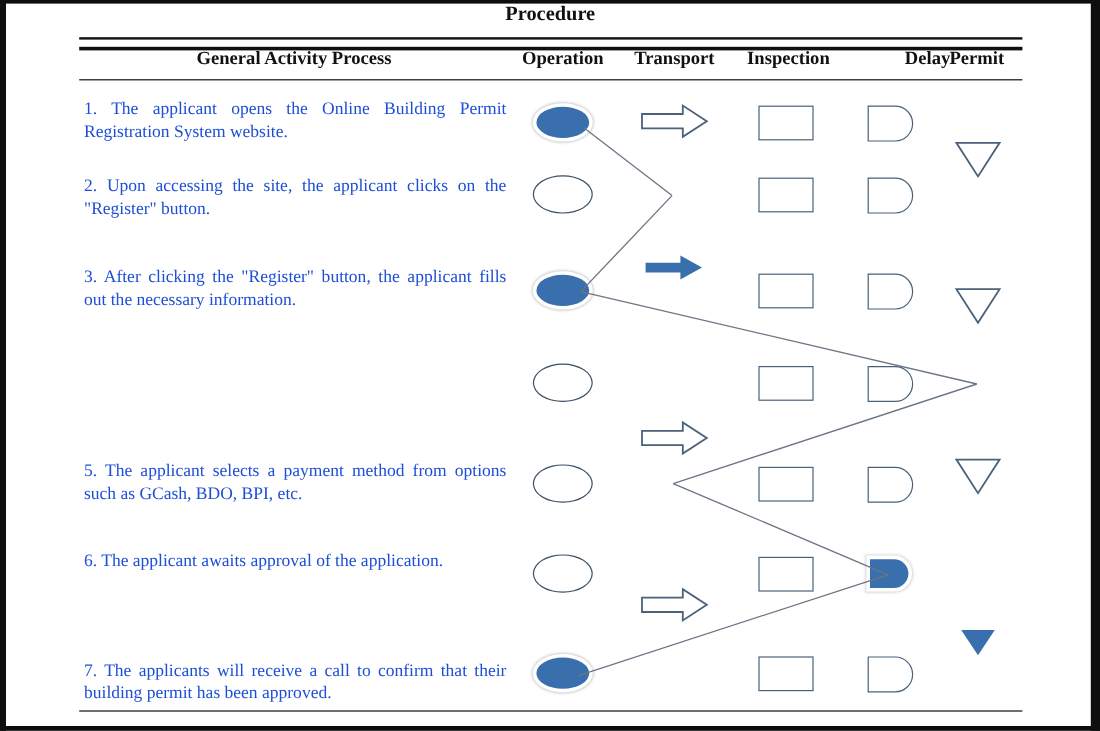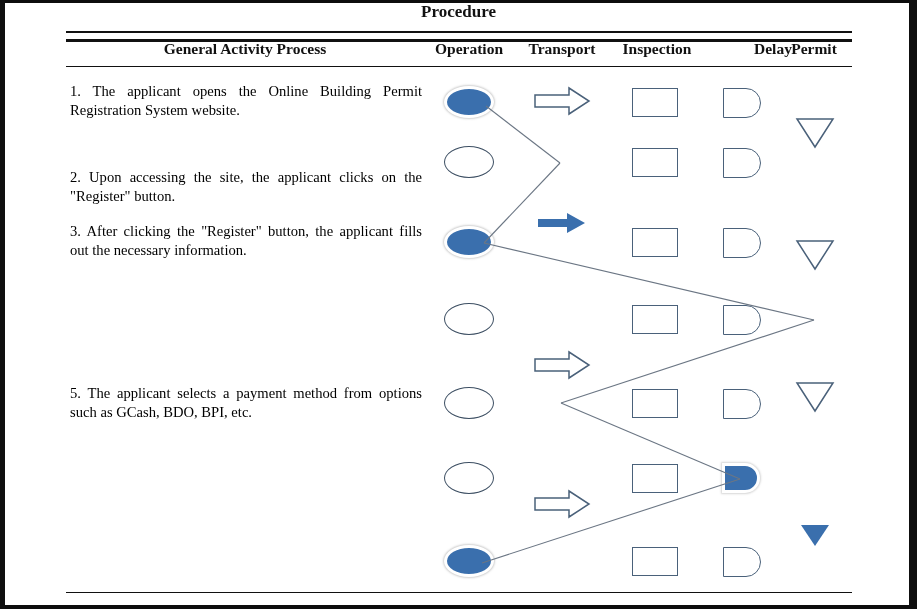--- a/index.html
+++ b/index.html
@@ -59,21 +59,21 @@
   }
 
   .rows{position:absolute;left:0;top:0;width:917px;height:609px;}
 
   .row-text{
     position:absolute;
     left:70px;
     width:352px;
     font-size:14.6px;
     line-height:19px;
-    color:#000000;
+    color:#1d4ed8;
     text-align:justify;
     text-justify:inter-word;
   }
 
   .sym{position:absolute;}
 
   
   .op{
     width:50px;height:32px;border-radius:50%;
     border:1.3px solid #3d4f63;
@@ -151,21 +151,21 @@
         </svg>
     </div>
     <div class="sym insp" style="left:632px;top:88px;"></div>
     <div class="sym delay" style="left:723px;top:88px;"></div>
     <div class="sym storage" style="left:795px;top:87px;">
       <svg width="40" height="32" viewBox="0 0 40 32">
           <path d="M2 2 H38 L20 30 Z" fill="#ffffff" stroke="#4a617a" stroke-width="1.5"></path>
         </svg>
     </div>
 
-    <div class="row-text" style="top:146px;margin-top:22px;">2. Upon accessing the site, the applicant clicks on the "Register" button.</div>
+    <div class="row-text" style="top:146px;">2. Upon accessing the site, the applicant clicks on the "Register" button.</div>
     <div class="sym op" style="left:444px;top:146px;"></div>
     <div class="sym transport" style="left:533px;top:146px;">
       <svg width="58" height="30" viewBox="0 0 58 30">
         <path d="M2 9 H36 V2 L56 15 L36 28 V21 H2 Z" fill="#ffffff" stroke="#ffffff" stroke-width="3"></path>
         <path d="M5 11 H34 V5 L52 15 L34 25 V19 H5 Z" fill="#3a6fad"></path>
       </svg>
     </div>
     <div class="sym insp" style="left:632px;top:148px;"></div>
     <div class="sym delay" style="left:723px;top:148px;"></div>
     <div class="sym storage" style="left:795px;top:147px;">
@@ -203,25 +203,27 @@
         <path d="M6 6 H34 L20 27 Z" fill="#3a6fad"></path>
       </svg>
     </div>
 
     <div class="row-text" style="top:384px;">5. The applicant selects a payment method from options such as GCash, BDO, BPI, etc.</div>
     <div class="sym op" style="left:444px;top:387px;"></div>
 
     <div class="sym insp" style="left:632px;top:389px;"></div>
     <div class="sym delay" style="left:723px;top:389px;"></div>
 
+    <div class="row-text" style="top:459px;">6. The applicant awaits approval of the application.</div>
     <div class="sym op" style="left:444px;top:462px;"></div>
 
     <div class="sym insp" style="left:632px;top:464px;"></div>
     <div class="sym delay filled" style="left:722px;top:463px;"></div>
 
+    <div class="row-text" style="top:550px;">7. The applicants will receive a call to confirm that their building permit has been approved.</div>
     <div class="sym op filled" style="left:444px;top:545px;"></div>
 
     <div class="sym insp" style="left:632px;top:547px;"></div>
     <div class="sym delay" style="left:723px;top:547px;"></div>
 
   </div>
 
   <svg class="connectors" width="917" height="609" viewBox="0 0 917 609">
     <g stroke="#6b7684" stroke-width="1.1" fill="none">
 

